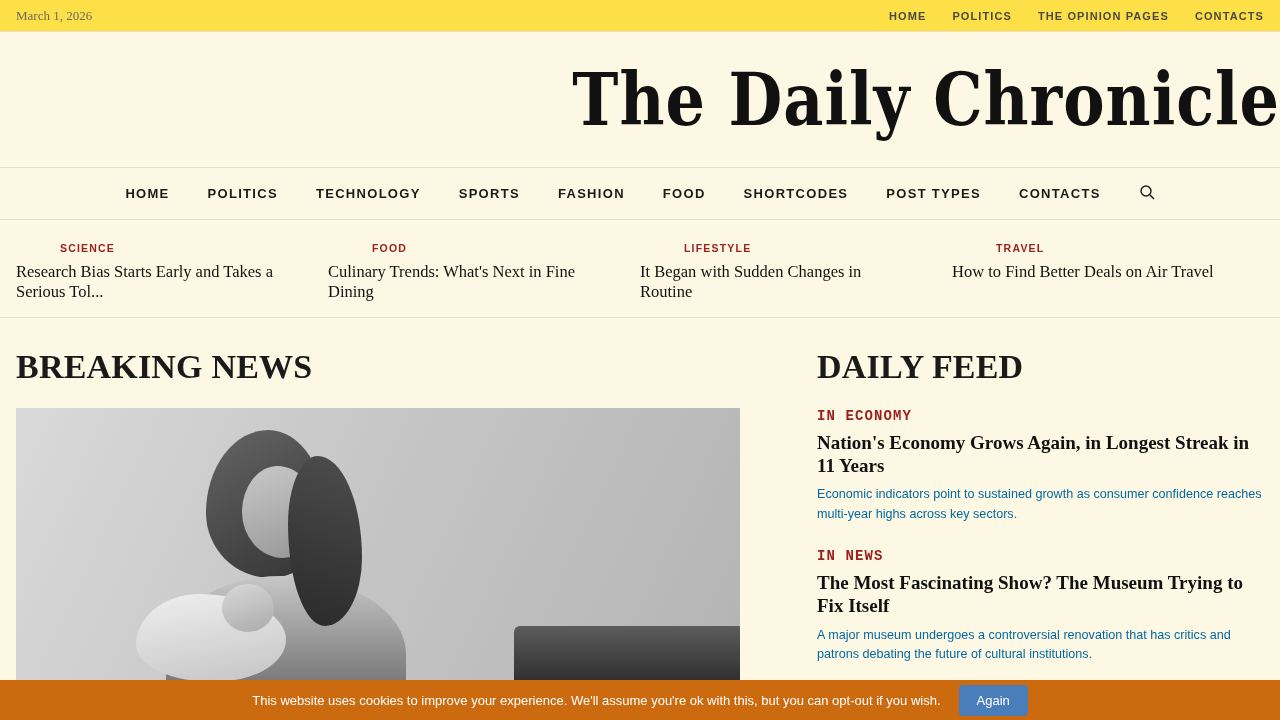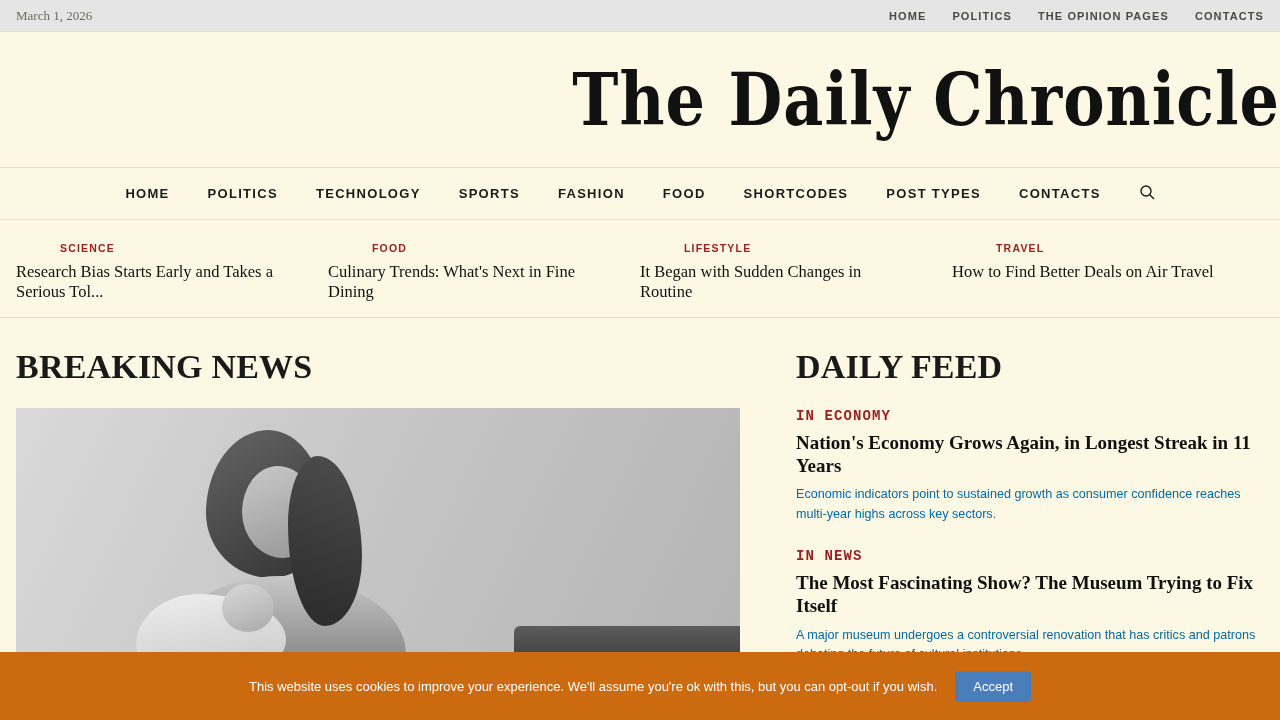--- a/index.html
+++ b/index.html
@@ -9,21 +9,21 @@
     font-family: "Liberation Serif", serif;
     color: #1a1a1a;
     overflow: hidden;
   }
   
   .topbar {
     height: 32px;
     display: flex; align-items: center; justify-content: space-between;
     padding: 0 16px;
     border-bottom: 1px solid #e8e0c3;
-    background: #e5e5e5;
+    background: #fde047;
   }
   .topbar-date {
     font-size: 13px; color: #6b6b5e;
     font-family: "Liberation Serif", serif;
   }
   .topnav { display: flex; align-items: center; gap: 26px; }
   .topnav a {
     font-family: "Liberation Sans", sans-serif;
     font-size: 11px; letter-spacing: 1.1px;
     color: #4a4a42; text-decoration: none; font-weight: 600;
@@ -76,21 +76,21 @@
   }
   .ticker-title {
     font-family: "Liberation Serif", serif;
     font-size: 16.5px; font-weight: 400; line-height: 1.24;
     color: #111;
   }
   
   .content {
     display: grid;
     grid-template-columns: 724px 1fr;
-    gap: 56px;
+    gap: 77px;
     padding: 30px 16px 0 16px;
   }
   .section-title {
     font-family: "Liberation Serif", serif;
     font-size: 34px; font-weight: 700; letter-spacing: .2px;
     margin-bottom: 22px;
   }
   .hero-photo {
     width: 724px; height: 280px;
     background:
@@ -147,21 +147,21 @@
     font-family: "Liberation Serif", serif;
     font-size: 19px; font-weight: 700; line-height: 1.22;
     color: #111; margin-bottom: 8px;
   }
   .feed-excerpt {
     font-family: "Liberation Sans", sans-serif;
     font-size: 12.6px; line-height: 1.55; color: #0369a1;
   }
   
   .cookiebar {
-    position: fixed; left: 0; bottom: 0; width: 1280px; height: 68px;
+    position: fixed; left: 0; bottom: 0; width: 1280px; height: 40px;
     background: #cc6a10;
     display: flex; align-items: center; justify-content: center; gap: 18px;
     color: #fff;
   }
   .cookie-text {
     font-family: "Liberation Sans", sans-serif;
     font-size: 13px;
   }
   .cookie-accept {
     font-family: "Liberation Sans", sans-serif;
@@ -256,14 +256,14 @@
       <div class="feed-cat">IN NEWS</div>
       <h3 class="feed-title">The Most Fascinating Show? The Museum Trying to Fix Itself</h3>
       <p class="feed-excerpt">A major museum undergoes a controversial renovation that has critics and patrons debating the future of cultural institutions.</p>
     </article>
   </section>
 
 </main>
 
 <div class="cookiebar">
   <span class="cookie-text">This website uses cookies to improve your experience. We'll assume you're ok with this, but you can opt-out if you wish.</span>
-  <button class="cookie-accept">Accept</button>
+  <button class="cookie-accept">Again</button>
 </div>
 
 </body></html>

